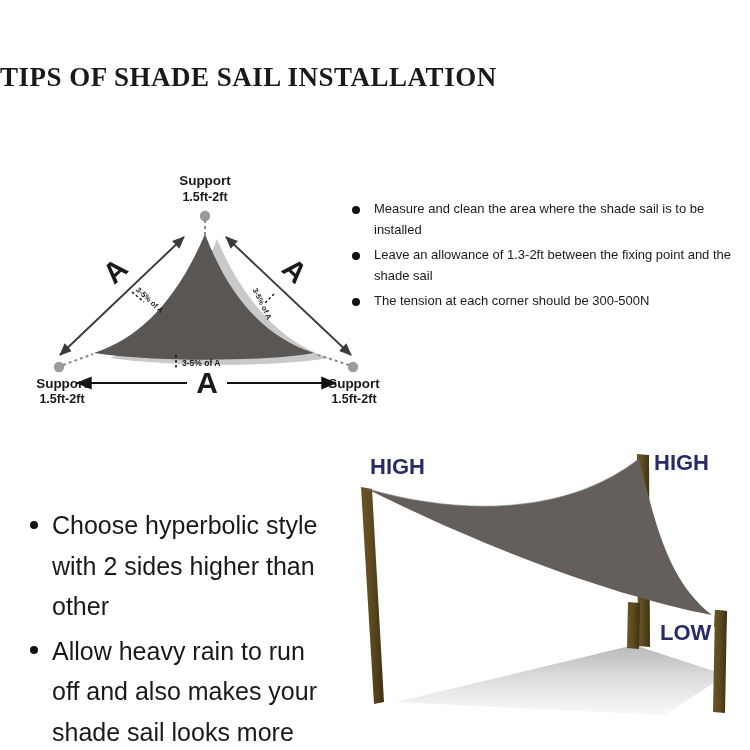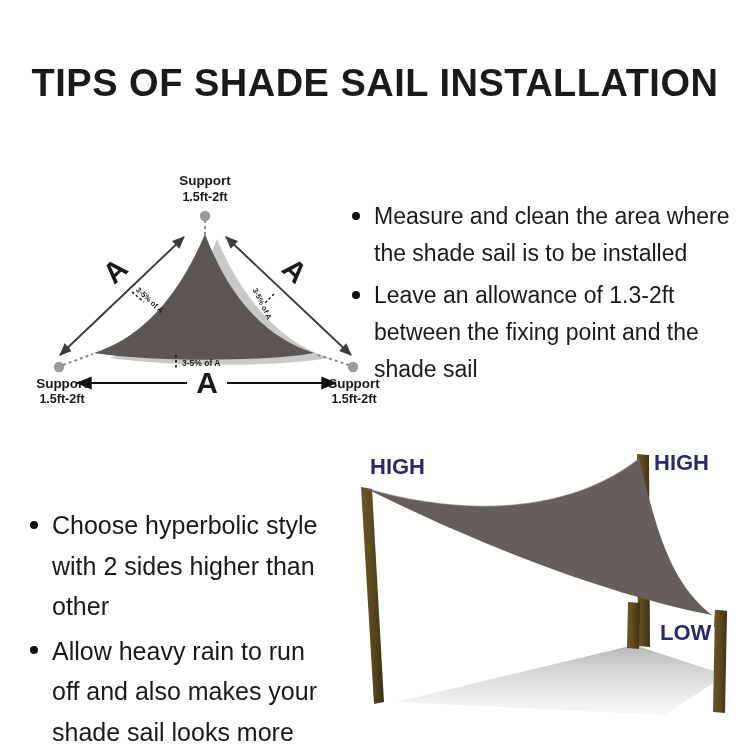--- a/index.html
+++ b/index.html
@@ -17,26 +17,26 @@
     background: #ffffff;
     overflow: hidden;
   }
 
   
   #title {
     position: absolute;
     left: 0;
     top: 62px;
     width: 750px;
-    text-align: center;
-    font-size: 38px;
+    text-align: left;
+    font-size: 27px;
     font-weight: bold;
     letter-spacing: 0.5px;
     color: #1a1a1a;
-    font-family: Liberation Sans, sans-serif;
+    font-family: Liberation Serif, serif;
   }
 
   
   #triangle-diagram {
     position: absolute;
     left: 24px;
     top: 112px;
     width: 390px;
     height: 305px;
   }
@@ -69,21 +69,21 @@
     width: 8px;
     height: 8px;
     border-radius: 50%;
     background: #111111;
   }
 
   #tips-list-top {
     left: 348px;
     top: 198px;
     width: 384px;
-    font-size: 23px;
+    font-size: 13px;
     line-height: 1.62;
   }
   #tips-list-top li { margin-bottom: 4px; }
 
   #tips-list-bottom {
     left: 26px;
     top: 505px;
     width: 308px;
     font-size: 25px;
     line-height: 1.62;
@@ -183,20 +183,21 @@
 
       <text class="diag-label" x="158" y="254" text-anchor="start" font-size="8.5">3-5% of A</text>
 
       <text class="diag-label" x="183" y="281" text-anchor="middle" font-size="30">A</text>
     </svg>
   </div>
 
   <ul class="bullet-list" id="tips-list-top">
     <li>Measure and clean the area where the shade sail is to be installed</li>
     <li>Leave an allowance of 1.3-2ft between the fixing point and the shade sail</li>
+    <li>The tension at each corner should be 300-500N</li>
   </ul>
 
   <ul class="bullet-list" id="tips-list-bottom">
     <li>Choose hyperbolic style with 2 sides higher than other</li>
     <li>Allow heavy rain to run off and also makes your shade sail looks more attractive</li>
   </ul>
 
   <div id="sail-photo">
     <svg width="416" height="318" viewBox="0 0 416 318" xmlns="http://www.w3.org/2000/svg">
       <defs>

